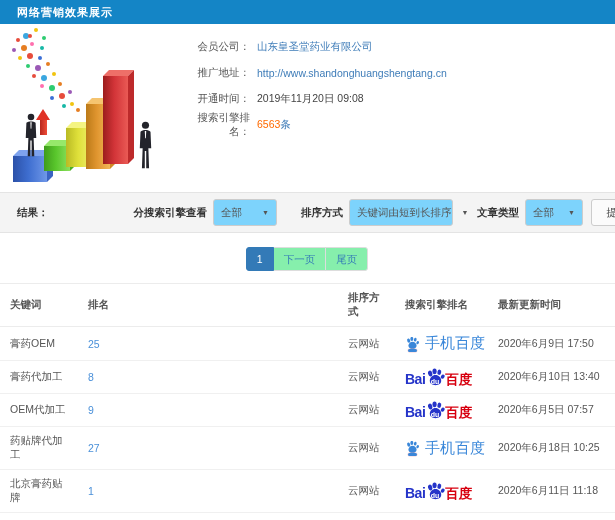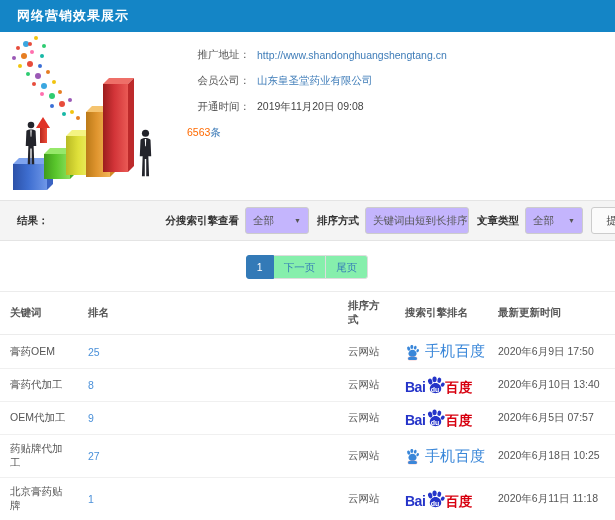--- a/index.html
+++ b/index.html
@@ -1,22 +1,22 @@
 <!DOCTYPE html>
 <html><head>
 <meta charset="utf-8">
 <style>
   * { margin:0; padding:0; box-sizing:border-box; }
   html,body { width:615px; height:520px; overflow:hidden; background:#fff;
     font-family:"Liberation Sans","DejaVu Sans",sans-serif; }
   .page { position:relative; width:615px; height:520px; overflow:hidden; }
 
   
-  .topbar { height:32px; background:#1485c6; color:#fff; display:flex; align-items:center;
-    padding-left:17px; font-size:13px; font-weight:bold; letter-spacing:1px; }
+  .topbar { height:24px; background:#1485c6; color:#fff; display:flex; align-items:center;
+    padding-left:17px; font-size:11px; font-weight:bold; letter-spacing:1px; }
 
   
   .info-section { position:relative; height:168px; }
   .illus { position:absolute; left:0; top:4px; width:180px; height:162px; }
   .bar { position:absolute; }
   .bar::before { content:""; position:absolute; width:100%; height:6px; top:-6px; left:3px;
     transform:skewX(-45deg); }
   .bar::after { content:""; position:absolute; width:6px; height:100%; right:-6px; top:-3px;
     transform:skewY(-45deg); }
   .bar-blue   { left:13px; bottom:8px;  width:34px; height:26px; background:linear-gradient(90deg,#2c51a8,#3e6ed0 45%,#6f97e8); }
@@ -54,22 +54,22 @@
   a.link { color:#3e7cb8; text-decoration:none; }
   .count-orange { color:#ff6a00; }
   .count-unit { color:#3e7cb8; }
 
   
   .filter-bar { position:relative; height:41px; background:#f4f4f4;
     border-top:1px solid #e4e4e4; border-bottom:1px solid #e4e4e4;
     display:flex; align-items:center; padding-left:17px; font-size:10.5px; }
   .result-label { font-weight:bold; color:#333; }
   .filter-right { position:absolute; right:-28px; top:0; height:100%; display:flex; align-items:center; }
-  .f-label { font-weight:bold; color:#333; margin:0 6px 0 8px; white-space:nowrap; }
-  .selectbox { height:27px; background:#c4b5fd; border:1px solid #ccc; border-radius:3px;
+  .f-label { font-weight:bold; color:#333; margin:0 6px 0 24px; white-space:nowrap; }
+  .selectbox { height:27px; background:#7dd3fc; border:1px solid #ccc; border-radius:3px;
     display:flex; align-items:center; padding:1px 7px; color:#555; white-space:nowrap; cursor:pointer; }
   .selectbox .caret { margin-left:auto; padding-left:10px; font-size:7px; color:#555; }
   .sel-engine { width:64px; } .sel-sort { width:104px; } .sel-article { width:58px; }
   .submit-btn { height:27px; width:52px; margin-left:8px; background:#fbfbfb; border:1px solid #ccc;
     border-radius:3px; font-size:10.5px; color:#444; cursor:pointer; }
 
   
   .pagination { display:flex; justify-content:center; margin:14px 0 12px; }
   .page-item { height:24px; line-height:22px; padding:0 10px; border:1px solid #ddd; background:#86efac;
     color:#337ab7; font-size:10.5px; margin-left:-1px; text-decoration:none; }
@@ -133,32 +133,33 @@
         <svg viewBox="0 0 20 70">
             <circle cx="10" cy="6" r="5" fill="#23242b"></circle>
         <path d="M3 15 C6 12 14 12 17 15 L18 38 L14 38 L15 66 L11 66 L11 42 L9 42 L9 66 L5 66 L6 38 L2 38 Z" fill="#23242b"></path>
         <path d="M9 14 L11 14 L10.5 24 L9.5 24 Z" fill="#fff"></path>
           </svg>
       </div>
     </div>
 
     <div class="info-fields">
       <div class="info-row">
+        <span class="info-label">会员公司：</span>
+        <a class="link info-value" href="#">山东皇圣堂药业有限公司</a>
+      </div>
+      <div class="info-row">
         <span class="info-label">推广地址：</span>
         <a class="link info-value" href="#">http://www.shandonghuangshengtang.cn</a>
-      </div>
-      <div class="info-row">
-        <span class="info-label">会员公司：</span>
-        <a class="link info-value" href="#">山东皇圣堂药业有限公司</a>
       </div>
       <div class="info-row">
         <span class="info-label">开通时间：</span>
         <span class="info-value">2019年11月20日 09:08</span>
       </div>
       <div class="info-row">
+        <span class="info-label">搜索引擎排名：</span>
         <span class="info-value">
           <span class="count-orange">6563</span><span class="count-unit">条</span>
         </span>
       </div>
     </div>
   </div>
 
   <div class="filter-bar">
     <span class="result-label">结果：</span>
     <div class="filter-right">

